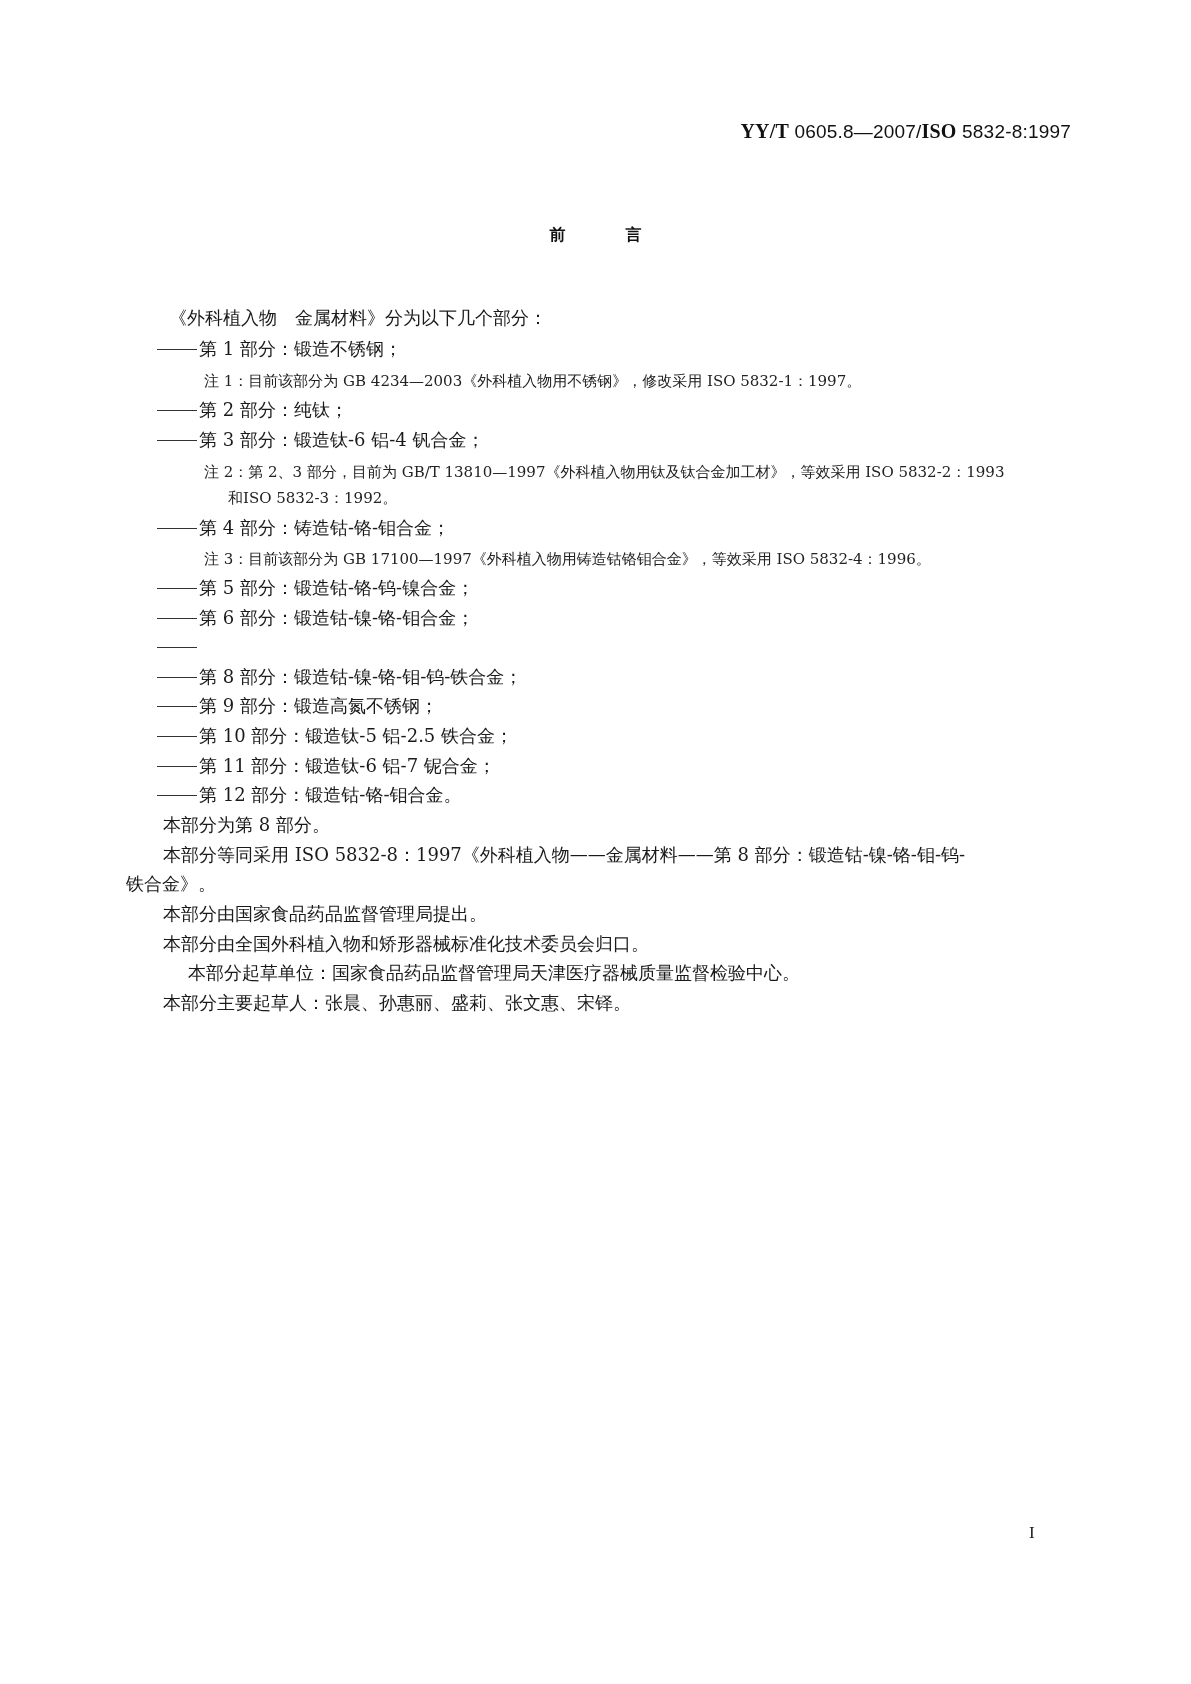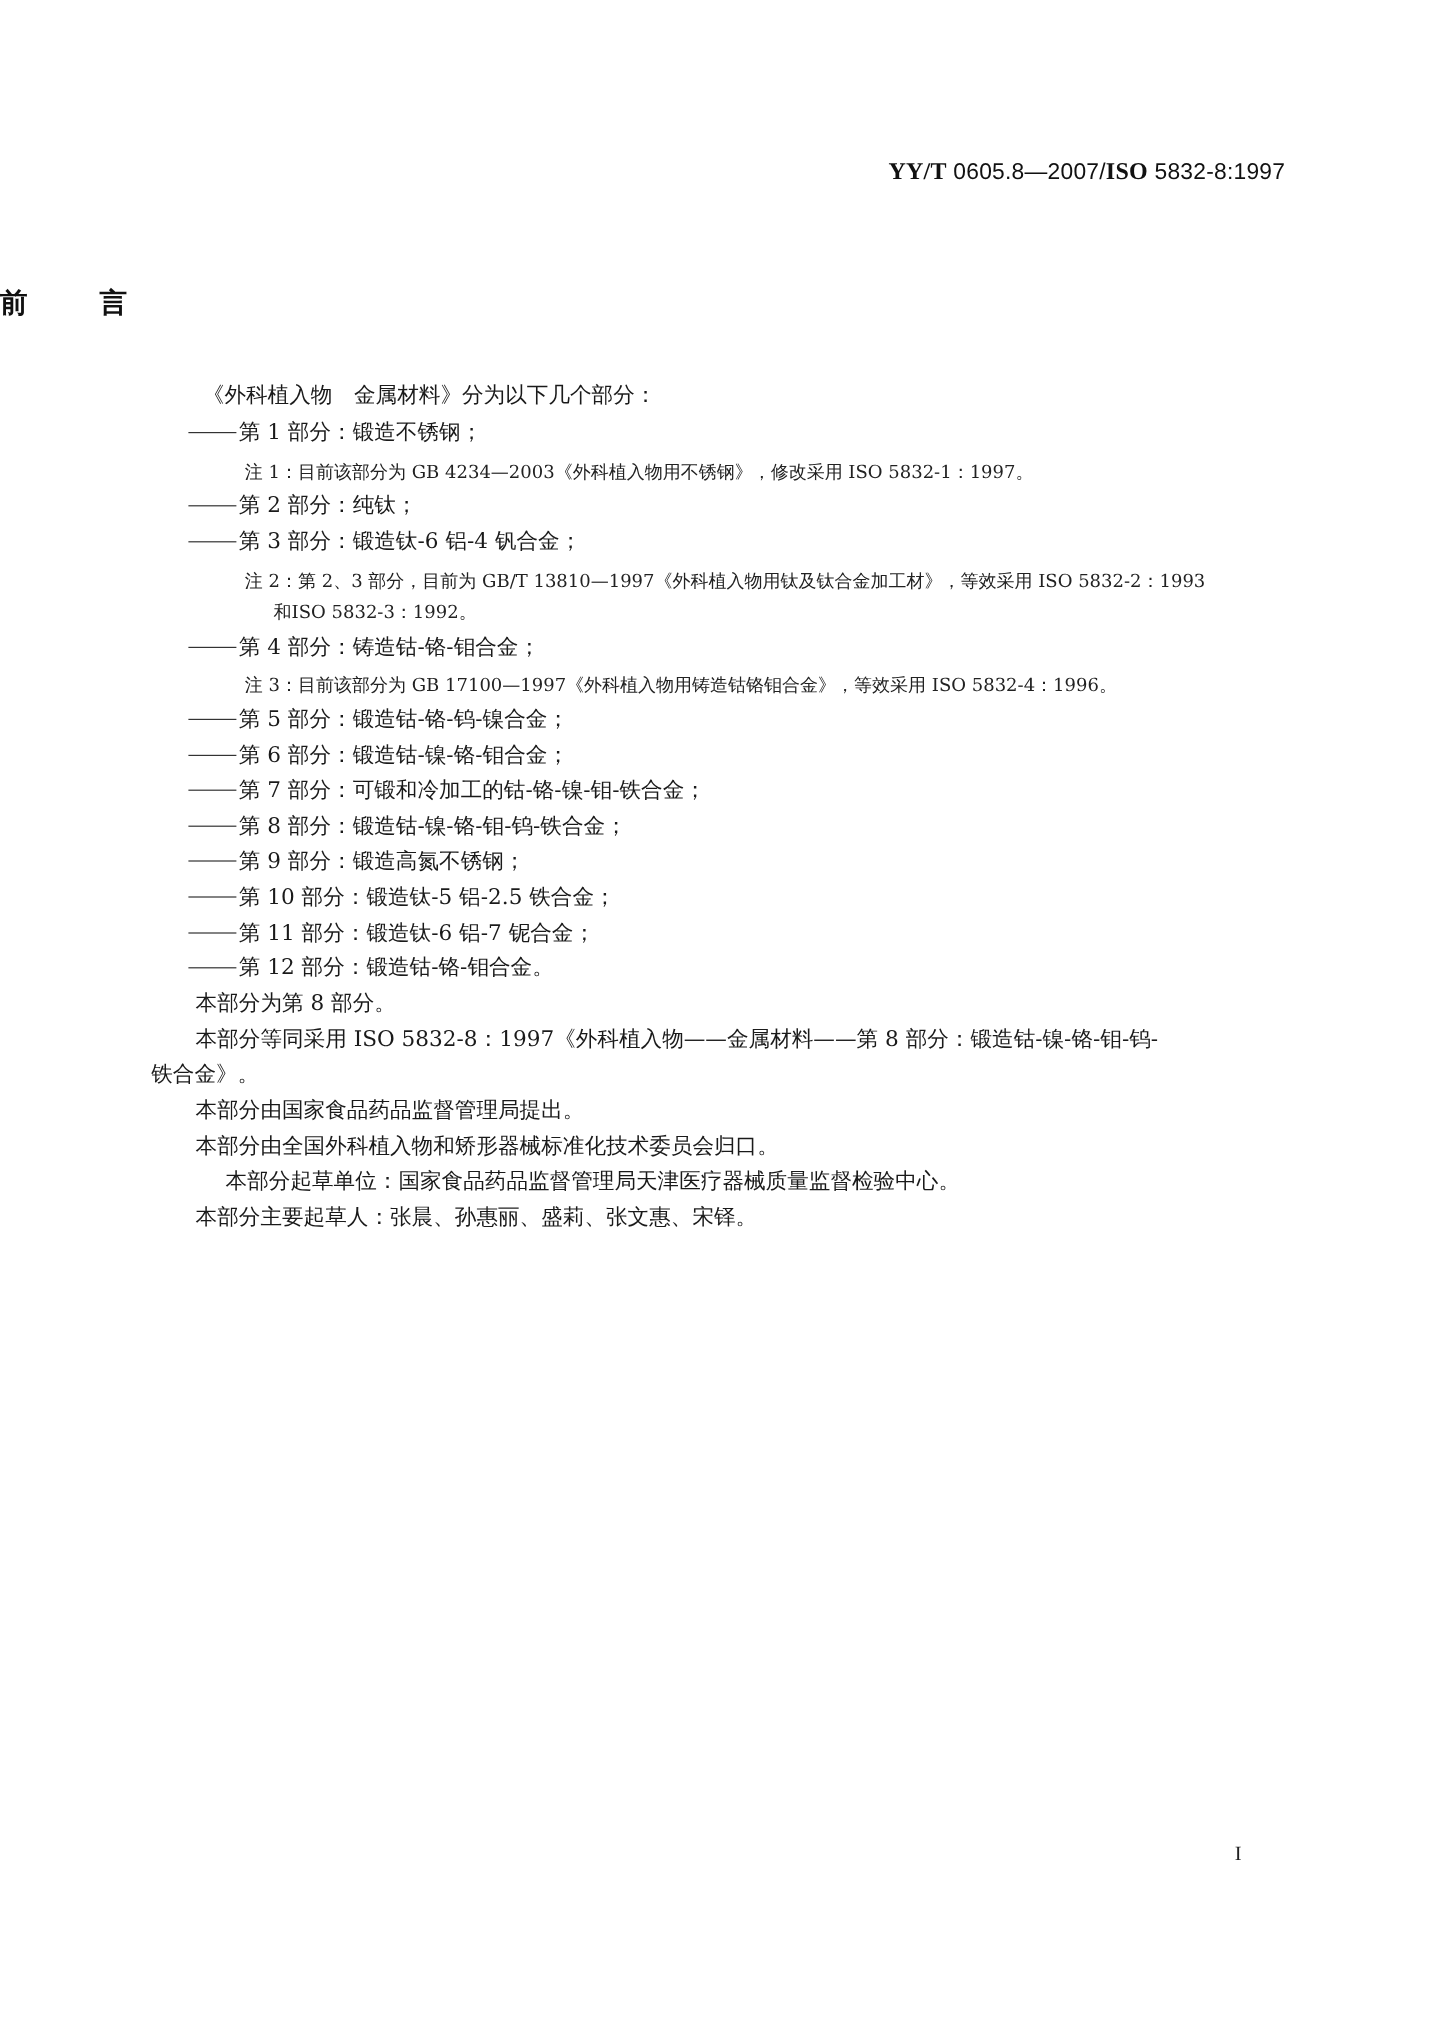--- a/index.html
+++ b/index.html
@@ -10,42 +10,43 @@
     body {
       width: 1191px;
       height: 1684px;
       position: relative;
       overflow: hidden;
       font-family: "DejaVu Serif", "Liberation Serif", serif;
       color: #1a1a1a;
     }
     .page {
       position: absolute;
-      left: 0; top: 12px;
+      left: 0; top: 0;
       width: 1191px; height: 1524px;
     }
     .std-header {
       position: absolute;
       top: 120px;
       right: 120px;
       font-family: "Liberation Sans", "DejaVu Sans", sans-serif;
       font-size: 19px;
       letter-spacing: 0.2px;
       color: #111;
       white-space: nowrap;
     }
     .std-header .bold { font-family: "Liberation Serif", "DejaVu Serif", serif; font-weight: bold; font-size: 20px; }
     .title {
       position: absolute;
       top: 225px;
       left: 0;
       width: 1191px;
+      text-align: center;
       font-family: "DejaVu Sans", "Liberation Sans", sans-serif;
       font-weight: bold;
-      font-size: 23px;
+      font-size: 16px;
       color: #111;
     }
     .title span.ch { display: inline-block; }
     .title span.gap { display: inline-block; width: 60px; }
     .body-text {
       position: absolute;
       left: 0; top: 0;
       width: 1191px;
     }
     .line {
@@ -120,21 +121,21 @@
 
     <div class="line" style="left:157px; top:576px;">
       <span class="dash"></span><span>第 5 部分：锻造钴-铬-钨-镍合金；</span>
     </div>
 
     <div class="line" style="left:157px; top:606px;">
       <span class="dash"></span><span>第 6 部分：锻造钴-镍-铬-钼合金；</span>
     </div>
 
     <div class="line" style="left:157px; top:635px;">
-      <span class="dash"></span><span>第 7 部分：可锻和冷加工的钴-铬-镍-钼-铁合金；</span>
+      <span class="dash"></span>
     </div>
 
     <div class="line" style="left:157px; top:665px;">
       <span class="dash"></span><span>第 8 部分：锻造钴-镍-铬-钼-钨-铁合金；</span>
     </div>
 
     <div class="line" style="left:157px; top:694px;">
       <span class="dash"></span><span>第 9 部分：锻造高氮不锈钢；</span>
     </div>
 

